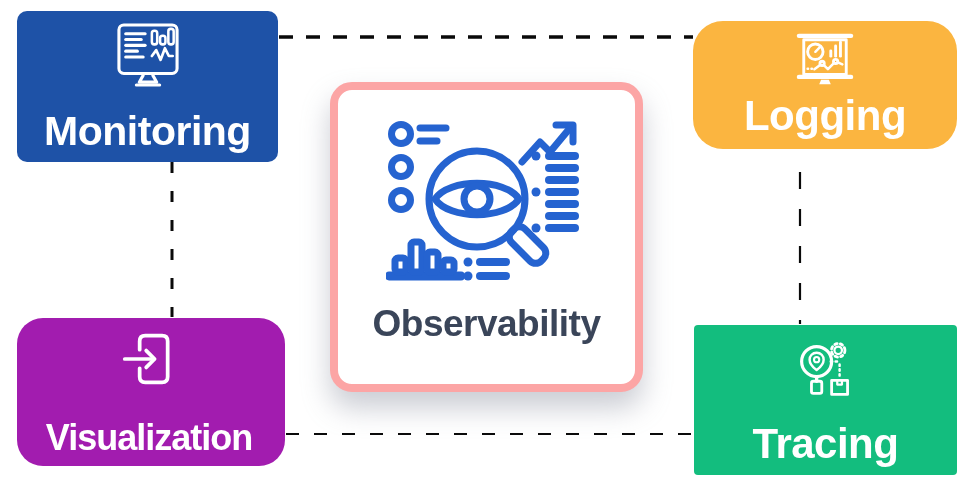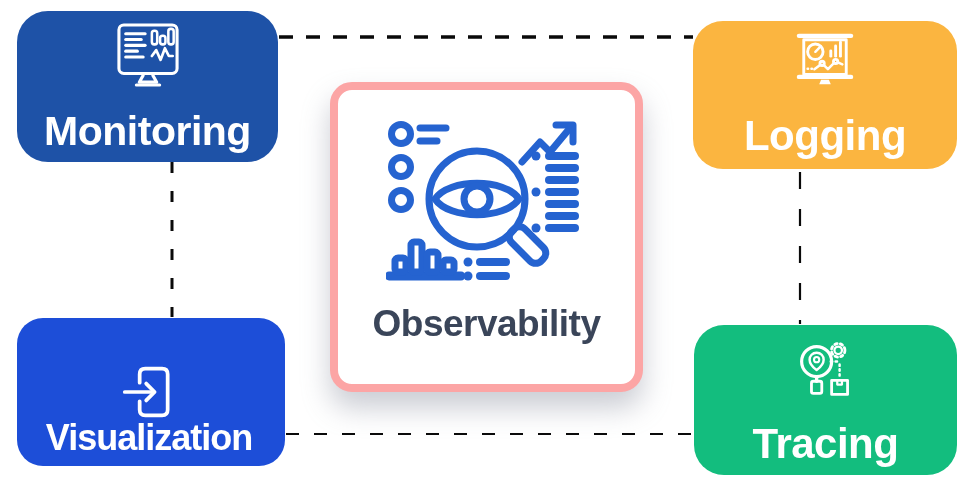--- a/index.html
+++ b/index.html
@@ -9,24 +9,24 @@
   }
   .connectors{position:absolute;left:0;top:0;pointer-events:none;}
 
   .node{
     position:absolute;display:flex;flex-direction:column;align-items:center;
     justify-content:space-between;color:#fff;
   }
   .node .icon-wrap{display:flex;align-items:center;justify-content:center;}
   .node .label{font-weight:700;line-height:1;letter-spacing:-0.5px;}
 
-  .node-monitoring{left:17px;top:11px;width:261px;height:151px;background:#1E52A7;border-radius:31px;padding:12px 0 10px 0;box-sizing:border-box;}
-  .node-logging{left:693px;top:21px;width:264px;height:148px;background:#FBB540;border-radius:30px;padding:11px 0 12px 0;box-sizing:border-box;}
-  .node-visualization{left:17px;top:318px;width:268px;height:148px;background:#1d4ed8;border-radius:26px;padding:13px 4px 10px 0;box-sizing:border-box;justify-content:flex-end;}
-  .node-tracing{left:694px;top:325px;width:263px;height:150px;background:#13BD7E;border-radius:30px;padding:14px 0 10px 0;box-sizing:border-box;}
+  .node-monitoring{left:17px;top:11px;width:261px;height:151px;background:#1E52A7;border-radius:10px;padding:12px 0 10px 0;box-sizing:border-box;}
+  .node-logging{left:693px;top:21px;width:264px;height:128px;background:#FBB540;border-radius:30px;padding:11px 0 12px 0;box-sizing:border-box;}
+  .node-visualization{left:17px;top:318px;width:268px;height:148px;background:#a21caf;border-radius:26px;padding:13px 4px 10px 0;box-sizing:border-box;}
+  .node-tracing{left:694px;top:325px;width:263px;height:150px;background:#13BD7E;border-radius:4px;padding:14px 0 10px 0;box-sizing:border-box;}
 
   .node-monitoring .label{font-size:41px;}
   .node-logging .label{font-size:42px;}
   .node-visualization .label{font-size:36px;letter-spacing:-1px;}
   .node-tracing .label{font-size:42px;}
 
   .center-card{
     position:absolute;left:330px;top:82px;width:313px;height:310px;background:#ffffff;
     border:8px solid #fca5a5;border-radius:22px;box-sizing:border-box;
     box-shadow:0 16px 28px rgba(140,145,160,0.45);

